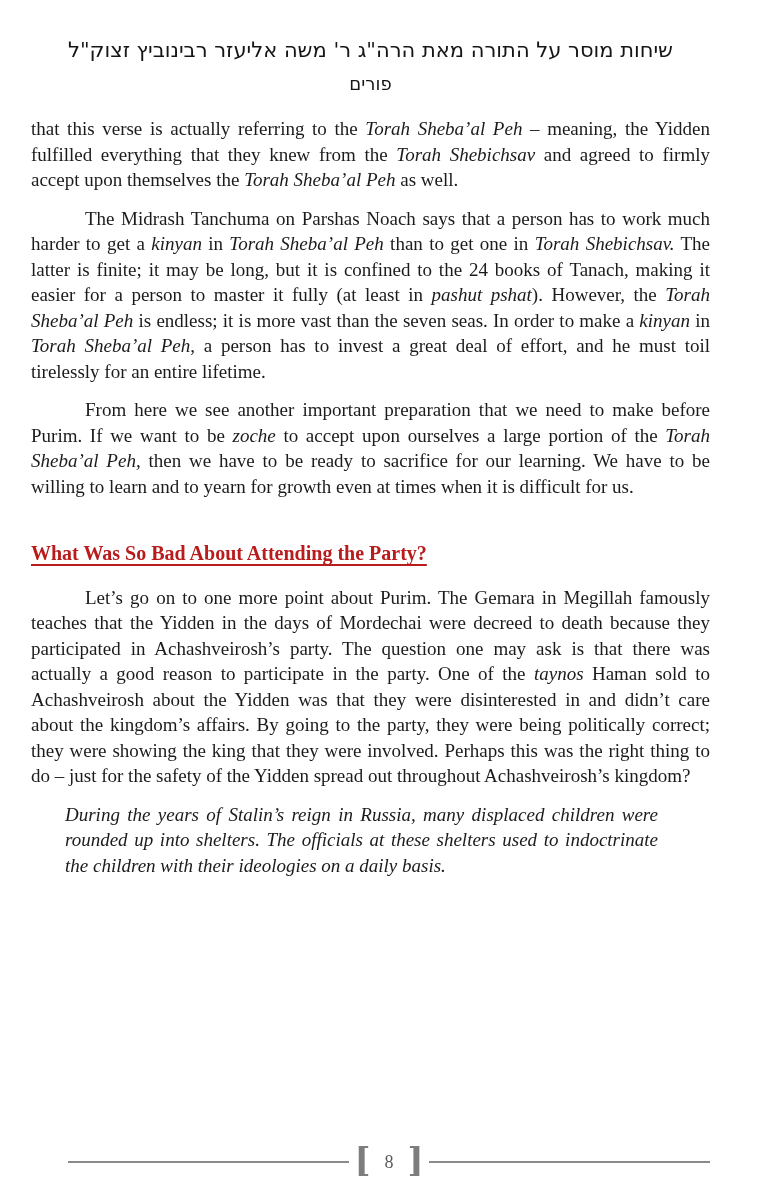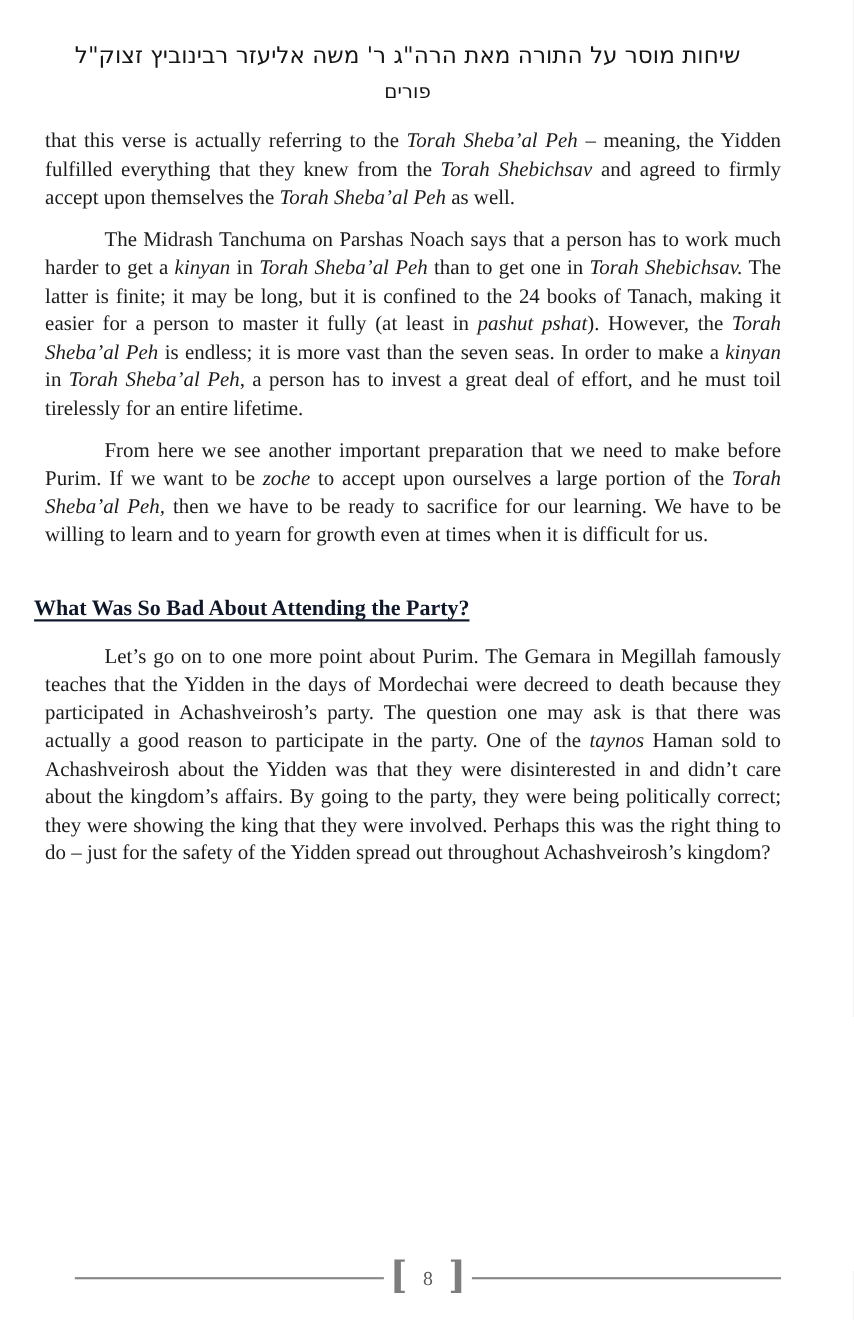--- a/index.html
+++ b/index.html
@@ -23,32 +23,32 @@
     font-family: "DejaVu Serif", "DejaVu Sans", serif;
     font-size: 18px; margin-top: 10px;
     color: #151515;
   }
   .doc-body {
     margin-top: 22px;
     font-size: 19px;
     line-height: 25.5px;
     text-align: justify;
   }
-  .para { margin: 0 0 13px 10px; text-indent: 54px; }
+  .para { margin: 0 0 13px 0; text-indent: 54px; }
   .para.no-indent { text-indent: 0; }
   .it { font-style: italic; }
   .section-heading {
     font-size: 20px;
     font-weight: bold;
     text-decoration: underline;
     text-decoration-thickness: 2px;
     text-underline-offset: 4px;
     margin: 42px 0 18px 0;
     text-align: left;
-    color: #0f172a;
+    color: #b91c1c;
   }
   .story-quote {
     margin: 2px 52px 0 34px;
     font-style: italic;
     text-align: justify;
   }
   .doc-footer {
     position: absolute;
     left: 68px; right: 66px; bottom: 20px;
     height: 36px;
@@ -87,20 +87,21 @@
 
     <p class="para"><span>The Midrash Tanchuma on Parshas Noach says that a person has to work much harder to get a </span><span class="it">kinyan</span><span> in </span><span class="it">Torah Sheba’al Peh</span><span> than to get one in </span><span class="it">Torah Shebichsav.</span><span> The latter is finite; it may be long, but it is confined to the 24 books of Tanach, making it easier for a person to master it fully (at least in </span><span class="it">pashut pshat</span><span>). However, the </span><span class="it">Torah Sheba’al</span><span> </span><span class="it">Peh</span><span> is endless; it is more vast than the seven seas. In order to make a </span><span class="it">kinyan</span><span> in </span><span class="it">Torah Sheba’al Peh</span><span>, a person has to invest a great deal of effort, and he must toil tirelessly for an entire lifetime.</span></p>
 
     <p class="para"><span>From here we see another important preparation that we need to make before Purim. If we want to be </span><span class="it">zoche</span><span> to accept upon ourselves a large portion of the </span><span class="it">Torah Sheba’al Peh,</span><span> then we have to be ready to sacrifice for our learning. We have to be willing to learn and to yearn for growth even at times when it is difficult for us.</span></p>
 
     <h2 class="section-heading">What Was So Bad About Attending the Party?</h2>
 
     <p class="para"><span>Let’s go on to one more point about Purim. The Gemara in Megillah famously teaches that the Yidden in the days of Mordechai were decreed to death because they participated in Achashveirosh’s party. The question one may ask is that there was actually a good reason to participate in the party. One of the </span><span class="it">taynos</span><span> Haman sold to Achashveirosh about the Yidden was that they were disinterested in and didn’t care about the kingdom’s affairs. By going to the party, they were being politically correct; they were showing the king that they were involved. Perhaps this was the right thing to do – just for the safety of the Yidden spread out throughout Achashveirosh’s kingdom?</span></p>
 
 
+    <blockquote class="story-quote"><span class="it">During the years of Stalin’s reign in Russia, many displaced children were rounded up into shelters. The officials at these shelters used to indoctrinate the children with their ideologies on a daily basis.</span></blockquote>
   </main>
 
   <footer class="doc-footer">
     <div class="rule"></div>
     <span class="bracket">[</span>
     <span class="pagenum">8</span>
     <span class="bracket">]</span>
     <div class="rule"></div>
   </footer>
 

